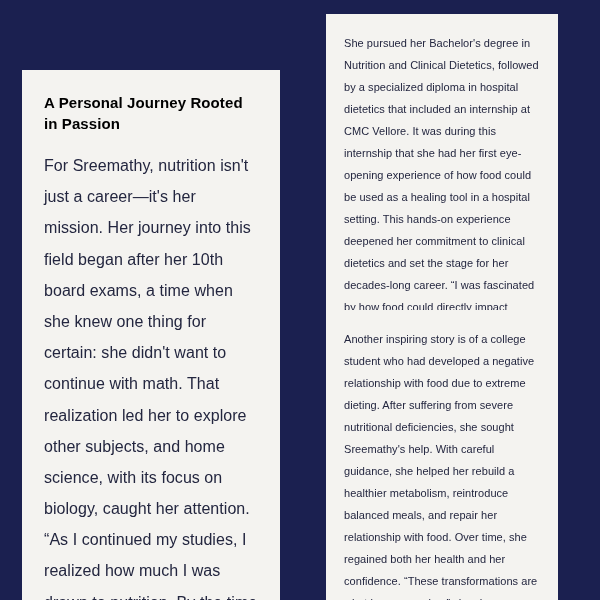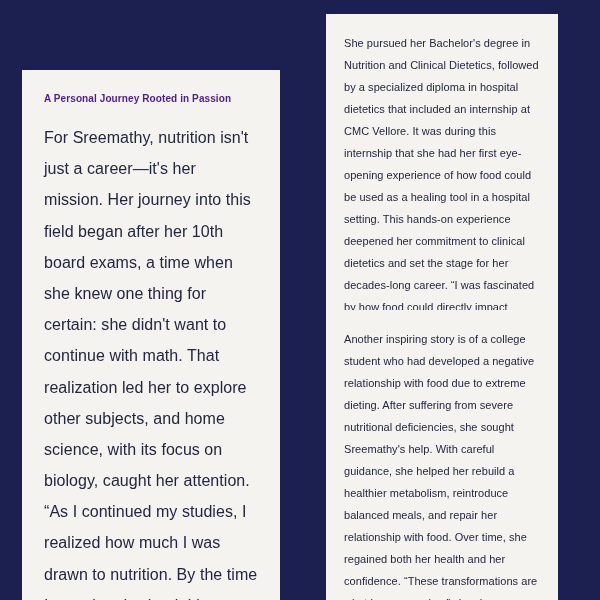--- a/index.html
+++ b/index.html
@@ -35,23 +35,23 @@
     width: 232px;
     padding: 18px 18px 16px 18px;
   }
   .card-right-bottom {
     left: 326px;
     top: 310px;
     width: 232px;
     padding: 18px 18px 16px 18px;
   }
   .card-title {
-    font-size: 10px;
+    font-size: 15px;
     font-weight: bold;
-    color: #4c1d95;
+    color: #000000;
     line-height: 1.4;
     margin: 0 0 16px 0;
     letter-spacing: 0.1px;
   }
   .card-body {
     font-size: 16px;
     color: #23263f;
     line-height: 1.95;
     margin: 0;
     letter-spacing: 0.05px;

